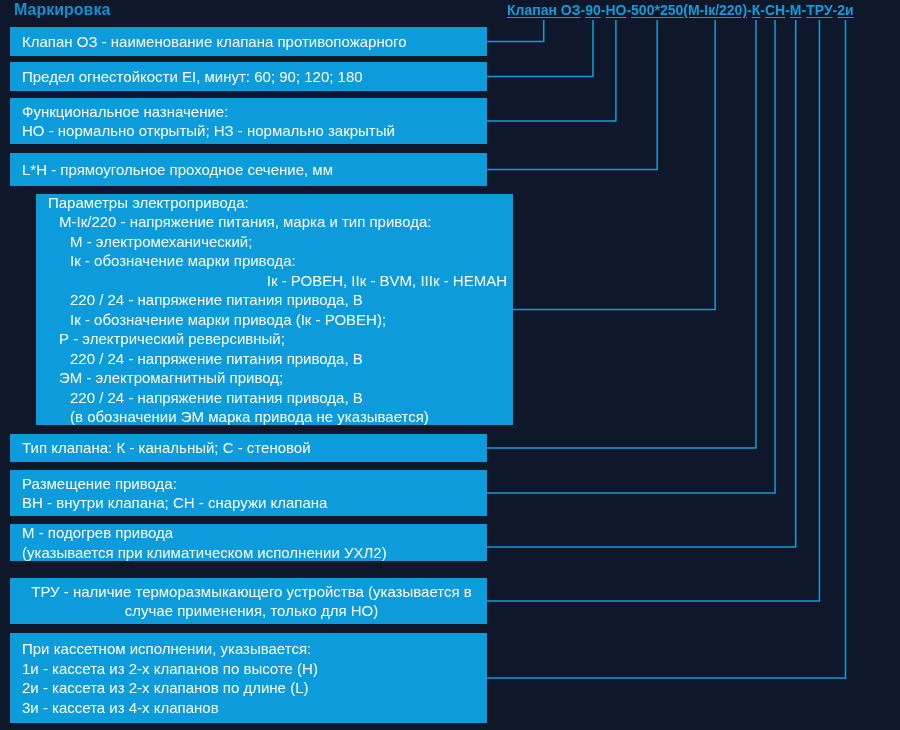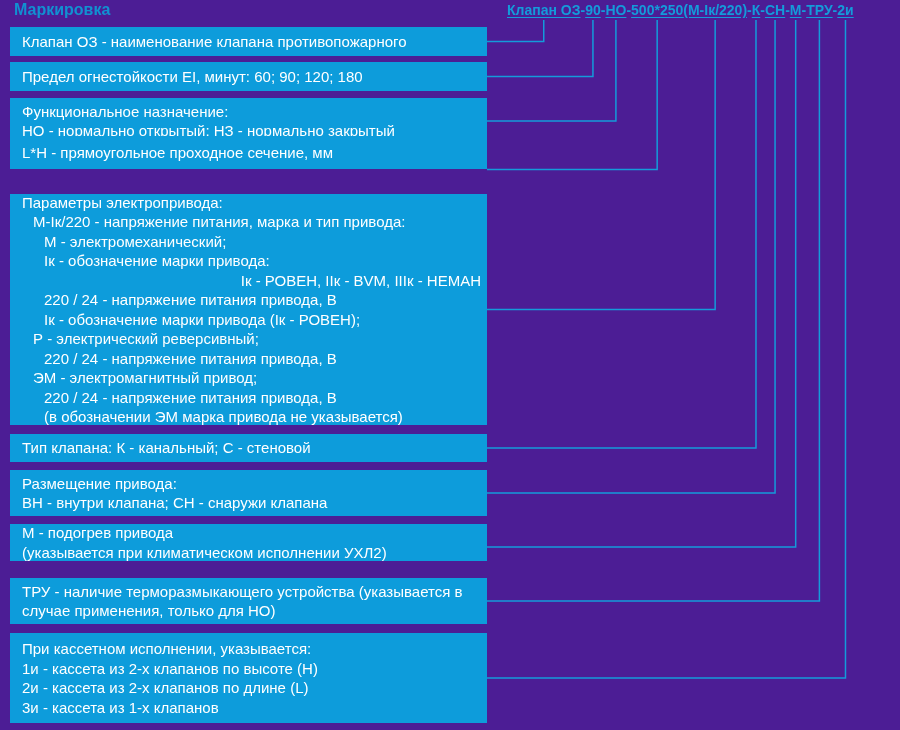--- a/index.html
+++ b/index.html
@@ -1,19 +1,19 @@
 <!DOCTYPE html>
 <html><head>
 <meta charset="utf-8">
 <style>
   html,body{margin:0;padding:0;background:#ffffff;}
   #diagram{
     position:relative;
     width:900px;height:730px;
-    background:#4c1d95;
+    background:#0f172a;
     font-family:"Liberation Sans", sans-serif;
     overflow:hidden;
   }
   #connectors{
     position:absolute;left:0;top:0;width:900px;height:730px;
     pointer-events:none;
   }
   .title{
     position:absolute;left:14px;top:1px;
     font-size:16px;font-weight:bold;color:#1191d1;
@@ -33,26 +33,26 @@
     box-sizing:border-box;
     padding-left:12px;padding-right:6px;
   }
   .box .ln{white-space:nowrap;}
   .ind1{padding-left:11px;}
   .ind2{padding-left:22px;}
   .ind3{padding-left:33px;text-align:right;}
   .b1 {top:27px;height:29px;}
   .b2 {top:62px;height:29px;}
   .b3 {top:98px;height:46px;}
-  .b4 {top:136px;height:33px;}
-  .b5 {top:194px;height:231px;}
+  .b4 {top:153px;height:33px;}
+  .b5 {top:194px;height:231px;margin-left:26px;}
   .b6 {top:434px;height:28px;}
   .b7 {top:470px;height:46px;}
   .b8 {top:524px;height:37px;}
-  .b9 {top:578px;height:46px;}
+  .b9 {top:578px;height:46px;text-align:center;}
   .b10{top:633px;height:90px;}
 </style>
 </head>
 <body>
 
 <div id="diagram">
 
   <svg id="connectors">
       <path d="M 487 41.5 H 543.7421875 V 20" fill="none" stroke="#149bda" stroke-width="1.5"></path>
       <path d="M 487 76.5 H 592.9453125 V 20" fill="none" stroke="#149bda" stroke-width="1.5"></path>
@@ -118,16 +118,16 @@
 
   <div class="box b9">
     <div class="ln">ТРУ - наличие терморазмыкающего устройства (указывается в</div>
     <div class="ln">случае применения, только для НО)</div>
   </div>
 
   <div class="box b10">
     <div class="ln">При кассетном исполнении, указывается:</div>
     <div class="ln">1и - кассета из 2-х клапанов по высоте (Н)</div>
     <div class="ln">2и - кассета из 2-х клапанов по длине (L)</div>
-    <div class="ln">3и - кассета из 1-х клапанов</div>
+    <div class="ln">3и - кассета из 4-х клапанов</div>
   </div>
 
 </div>
 
 </body></html>

